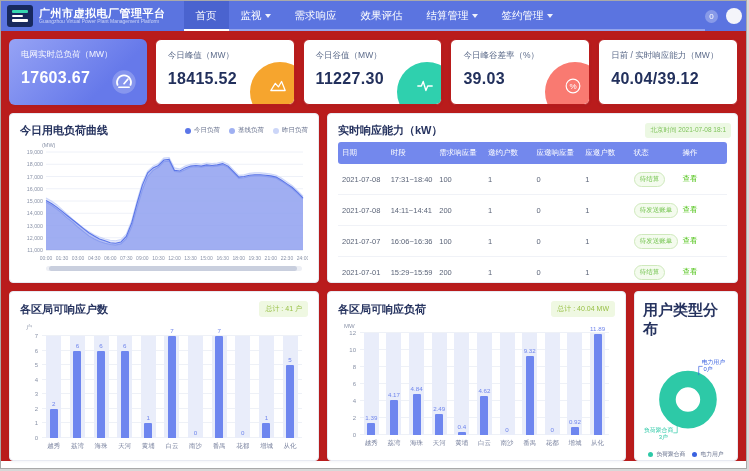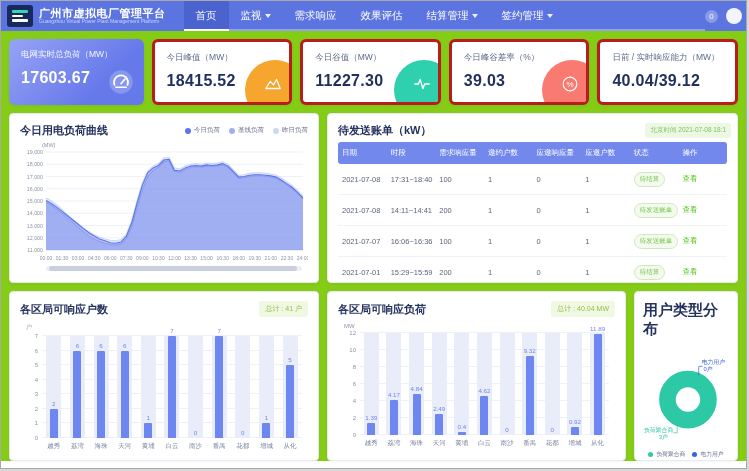--- a/index.html
+++ b/index.html
@@ -18,23 +18,23 @@
   nav{flex:1;display:flex;align-self:stretch;align-items:stretch;position:relative;}
   nav::after{content:"";position:absolute;left:0;right:0;bottom:0;height:2px;background:rgba(255,255,255,.35);}
   .nav-item{display:flex;align-items:center;gap:3px;padding:0 12px;font-size:10.5px;cursor:pointer;position:relative;white-space:nowrap;}
   .nav-item.active{background:#4a63cf;}
   .nav-item.active::after{content:"";position:absolute;left:0;right:0;bottom:0;height:2px;background:#fff;z-index:1;}
   .caret{width:0;height:0;border-left:3px solid transparent;border-right:3px solid transparent;border-top:4px solid rgba(255,255,255,.9);}
   .header-right{display:flex;align-items:center;gap:8px;}
   .notif{width:13px;height:13px;border-radius:50%;background:rgba(255,255,255,.28);font-size:8px;display:flex;align-items:center;justify-content:center;}
   .avatar{width:16px;height:16px;border-radius:50%;background:#f4f5fa;margin-right:-4px;}
   
-  main{padding:8px;background:#84cc16;height:430px;}
+  main{padding:8px;background:#b91c1c;height:430px;}
   .kpi-row{display:flex;gap:8px;height:66px;}
-  .kpi-card{flex:1;background:#fff;border-radius:6px;position:relative;overflow:hidden;padding:10px 12px 8px;box-shadow:0 1px 3px rgba(30,40,90,.07);border:3px solid #b91c1c;}
+  .kpi-card{flex:1;background:#fff;border-radius:6px;position:relative;overflow:hidden;padding:10px 12px 8px;box-shadow:0 1px 3px rgba(30,40,90,.07);border:1px solid #b91c1c;}
   .kpi-label{font-size:8.5px;color:#5c6b8a;margin-bottom:8px;white-space:nowrap;}
   .kpi-value{font-size:16px;font-weight:bold;color:#22305c;letter-spacing:.3px;}
   .kpi-primary{background:linear-gradient(135deg,#96a3f5 0%,#6679ea 70%);border:none;}
   .kpi-primary .kpi-label{color:rgba(255,255,255,.92);}
   .kpi-primary .kpi-value{color:#fff;}
   .kpi-ring{position:absolute;right:10px;bottom:10px;width:26px;height:26px;}
   .kpi-corner{position:absolute;right:-16px;bottom:-18px;width:60px;height:60px;border-radius:50%;}
   .kpi-glyph{position:absolute;right:7px;bottom:9px;width:18px;height:18px;}
   .kpi-glyph svg,.kpi-ring svg{width:100%;height:100%;}
   
@@ -232,21 +232,21 @@
             <path d="M26.0 60.4 L31.4 63.5 L36.7 67.1 L42.1 71.4 L47.4 75.7 L52.8 80.0 L58.1 84.3 L63.5 88.6 L68.8 92.8 L74.2 95.9 L79.5 99.0 L84.9 100.8 L90.3 102.7 L95.6 103.3 L101.0 102.0 L106.3 96.5 L111.7 83.0 L117.0 63.5 L122.4 45.1 L127.7 32.8 L133.1 27.9 L138.4 25.5 L143.8 20.0 L149.1 19.4 L154.5 30.4 L159.9 31.0 L165.2 27.9 L170.6 26.1 L175.9 25.5 L181.3 26.1 L186.6 24.9 L192.0 25.5 L197.3 24.9 L202.7 23.6 L208.0 26.1 L213.4 31.6 L218.8 37.1 L224.1 36.5 L229.5 35.3 L234.8 34.7 L240.2 34.7 L245.5 35.3 L250.9 35.9 L256.2 37.1 L261.6 40.2 L266.9 43.9 L272.3 47.5 L277.6 52.4 L283.0 57.9 L 283 110 L 26 110 Z" fill="rgba(105,126,234,0.38)"></path>
             <path d="M26.0 60.4 L31.4 63.5 L36.7 67.1 L42.1 71.4 L47.4 75.7 L52.8 80.0 L58.1 84.3 L63.5 88.6 L68.8 92.8 L74.2 95.9 L79.5 99.0 L84.9 100.8 L90.3 102.7 L95.6 103.3 L101.0 102.0 L106.3 96.5 L111.7 83.0 L117.0 63.5 L122.4 45.1 L127.7 32.8 L133.1 27.9 L138.4 25.5 L143.8 20.0 L149.1 19.4 L154.5 30.4 L159.9 31.0 L165.2 27.9 L170.6 26.1 L175.9 25.5 L181.3 26.1 L186.6 24.9 L192.0 25.5 L197.3 24.9 L202.7 23.6 L208.0 26.1 L213.4 31.6 L218.8 37.1 L224.1 36.5 L229.5 35.3 L234.8 34.7 L240.2 34.7 L245.5 35.3 L250.9 35.9 L256.2 37.1 L261.6 40.2 L266.9 43.9 L272.3 47.5 L277.6 52.4 L283.0 57.9" fill="none" stroke="#5b76e8" stroke-width="1.1"></path>
           </svg>
         <div class="scrollbar">
             <div class="scroll-thumb"></div>
           </div>
       </div>
 
       <div class="panel table-panel">
         <div class="panel-head">
-          <h3 class="panel-title">待发送账单（kW）</h3>
+          <h3 class="panel-title">实时响应能力（kW）</h3>
           <span class="time-badge">北京时间 2021-07-08 18:1</span>
         </div>
         <table id="respTable">
             <thead>
               <tr>
                 <th>日期</th>
                 <th>时段</th>
                 <th>需求响应量</th>
                 <th>邀约户数</th>
                 <th>应邀响应量</th>

